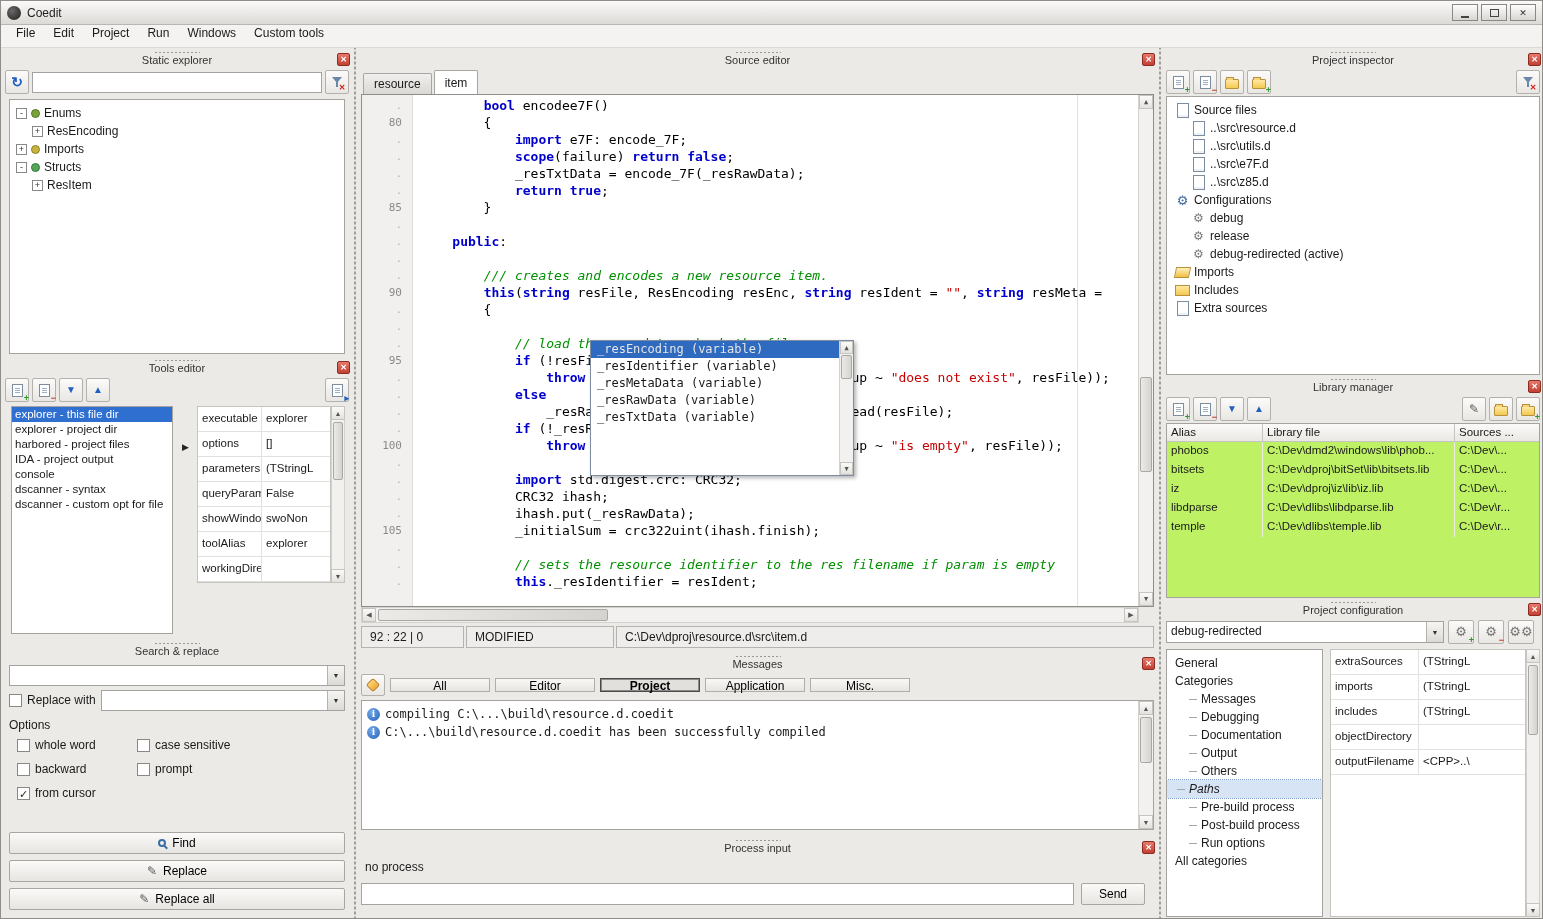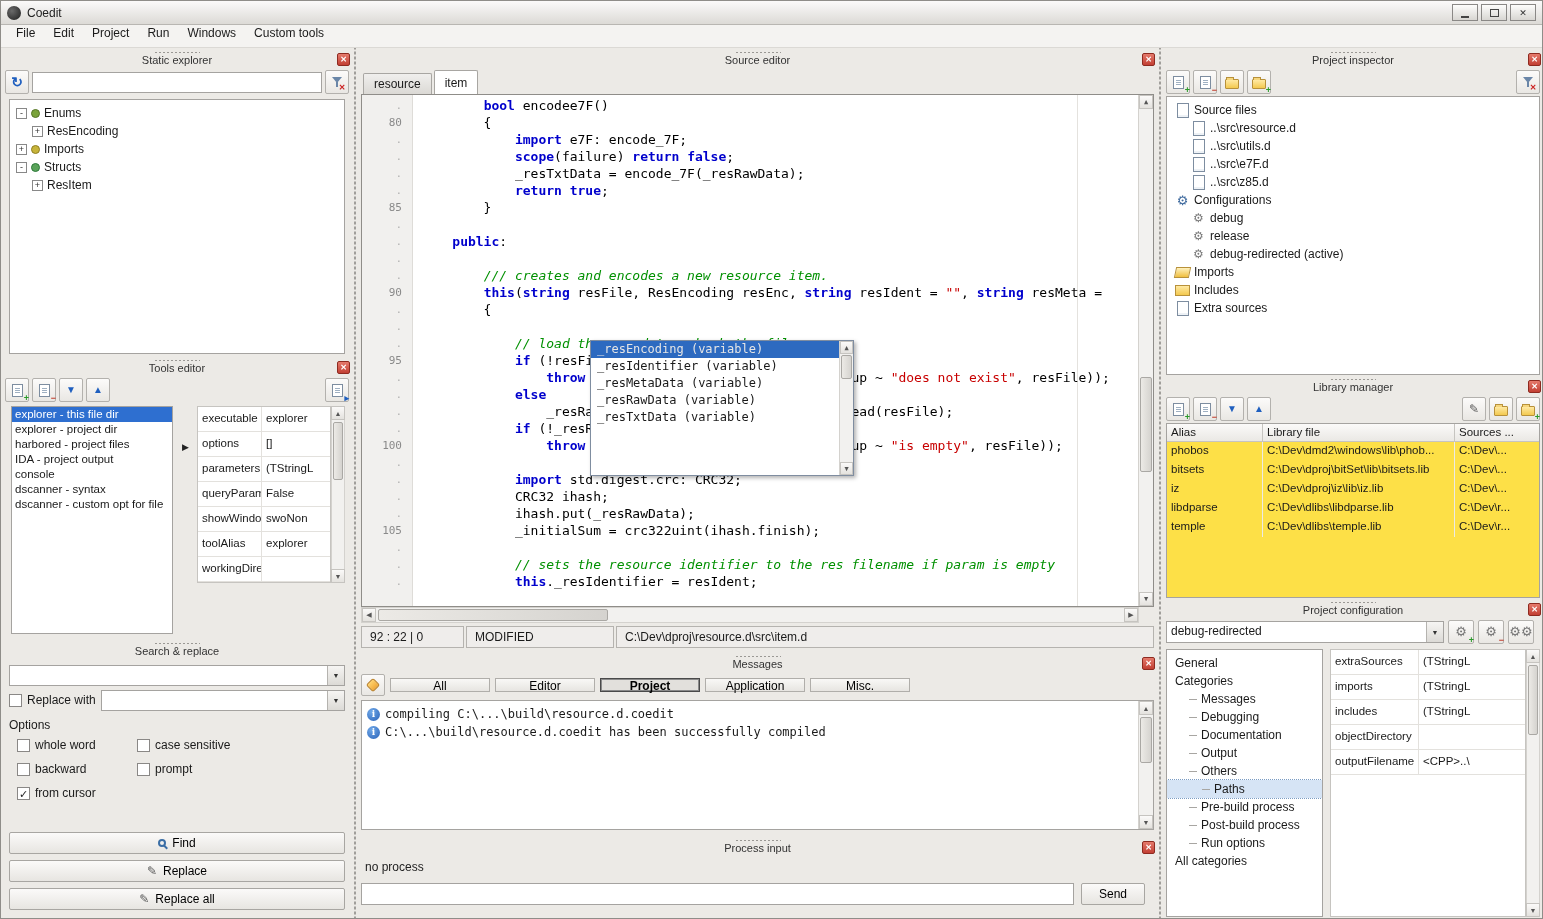--- a/index.html
+++ b/index.html
@@ -132,21 +132,21 @@
 .filterbar{position:absolute;top:17px;left:4px;right:4px;height:26px;display:flex;align-items:center;gap:5px}
 .fbtn{width:100px;height:14px;border:1px solid #b0aeaa;background:linear-gradient(#f9f8f6,#e7e5e1);font:12px "Liberation Sans",sans-serif}
 .fbtn.pressed{border-color:#4a4a4a;box-shadow:inset 0 0 0 1px #8a8a8a;background:#e2e0dc;font-weight:bold}
 .msglist{position:absolute;left:4px;right:4px;top:45px;bottom:3px;background:#fff;border:1px solid #a5a3a0;overflow:hidden;padding-top:4px}
 .mrow{height:18px;display:flex;align-items:center;gap:5px;padding:0 5px;font-family:"DejaVu Sans Mono",monospace;font-size:12px;white-space:nowrap}
 .procinput{position:absolute;left:4px;top:44px;width:713px;height:22px;border:1px solid #a5a3a0;background:#fff;font:12px "Liberation Sans",sans-serif;padding:0 4px}
 .sendbtn{position:absolute;left:724px;top:44px;width:64px;height:22px;border:1px solid #a8a6a2;border-radius:2px;background:linear-gradient(#fbfaf9,#e7e5e1);font-size:12px}
 .procstatus{position:absolute;left:8px;top:21px;font-size:12px;color:#222}
 
 
-.libtable{position:absolute;left:4px;right:4px;top:45px;bottom:3px;background:#fde047;border:1px solid #a5a3a0;overflow:hidden}
+.libtable{position:absolute;left:4px;right:4px;top:45px;bottom:3px;background:#bef264;border:1px solid #a5a3a0;overflow:hidden}
 .lhead{display:flex;height:18px;background:linear-gradient(#fbfaf9,#e9e7e3)}
 .lhc{border-right:1px solid #c6c4c0;border-bottom:1px solid #c6c4c0;padding:2px 4px;font-size:11.5px;overflow:hidden;white-space:nowrap}
 .lrow{display:flex;height:19px}
 .lcell{padding:2px 4px;border-right:1px solid #eceae6;font-size:11.5px;white-space:nowrap;overflow:hidden}
 .lc0{width:96px;flex:none}.lc1{width:192px;flex:none}.lc2{flex:1;border-right:none}
 
 
 .crow{height:18px;display:flex;align-items:center;white-space:nowrap;overflow:hidden}
 .crow.sel{background:#d6e4f5;outline:1px dotted #7a9cc4}
 .ctick{width:8px;height:1px;background:#a8a6a2;margin-right:4px;flex:none}
@@ -669,21 +669,21 @@
               <span class="clabel">Documentation</span>
             </div>
             <div class="crow" style="padding-left: 22px;">
               <span class="ctick"></span>
               <span class="clabel">Output</span>
             </div>
             <div class="crow" style="padding-left: 22px;">
               <span class="ctick"></span>
               <span class="clabel">Others</span>
             </div>
-            <div class="crow sel" style="padding-left: 35px;">
+            <div class="crow sel" style="padding-left: 10px; font-style: italic;">
               <span class="ctick"></span>
               <span class="clabel">Paths</span>
             </div>
             <div class="crow" style="padding-left: 22px;">
               <span class="ctick"></span>
               <span class="clabel">Pre-build process</span>
             </div>
             <div class="crow" style="padding-left: 22px;">
               <span class="ctick"></span>
               <span class="clabel">Post-build process</span>

